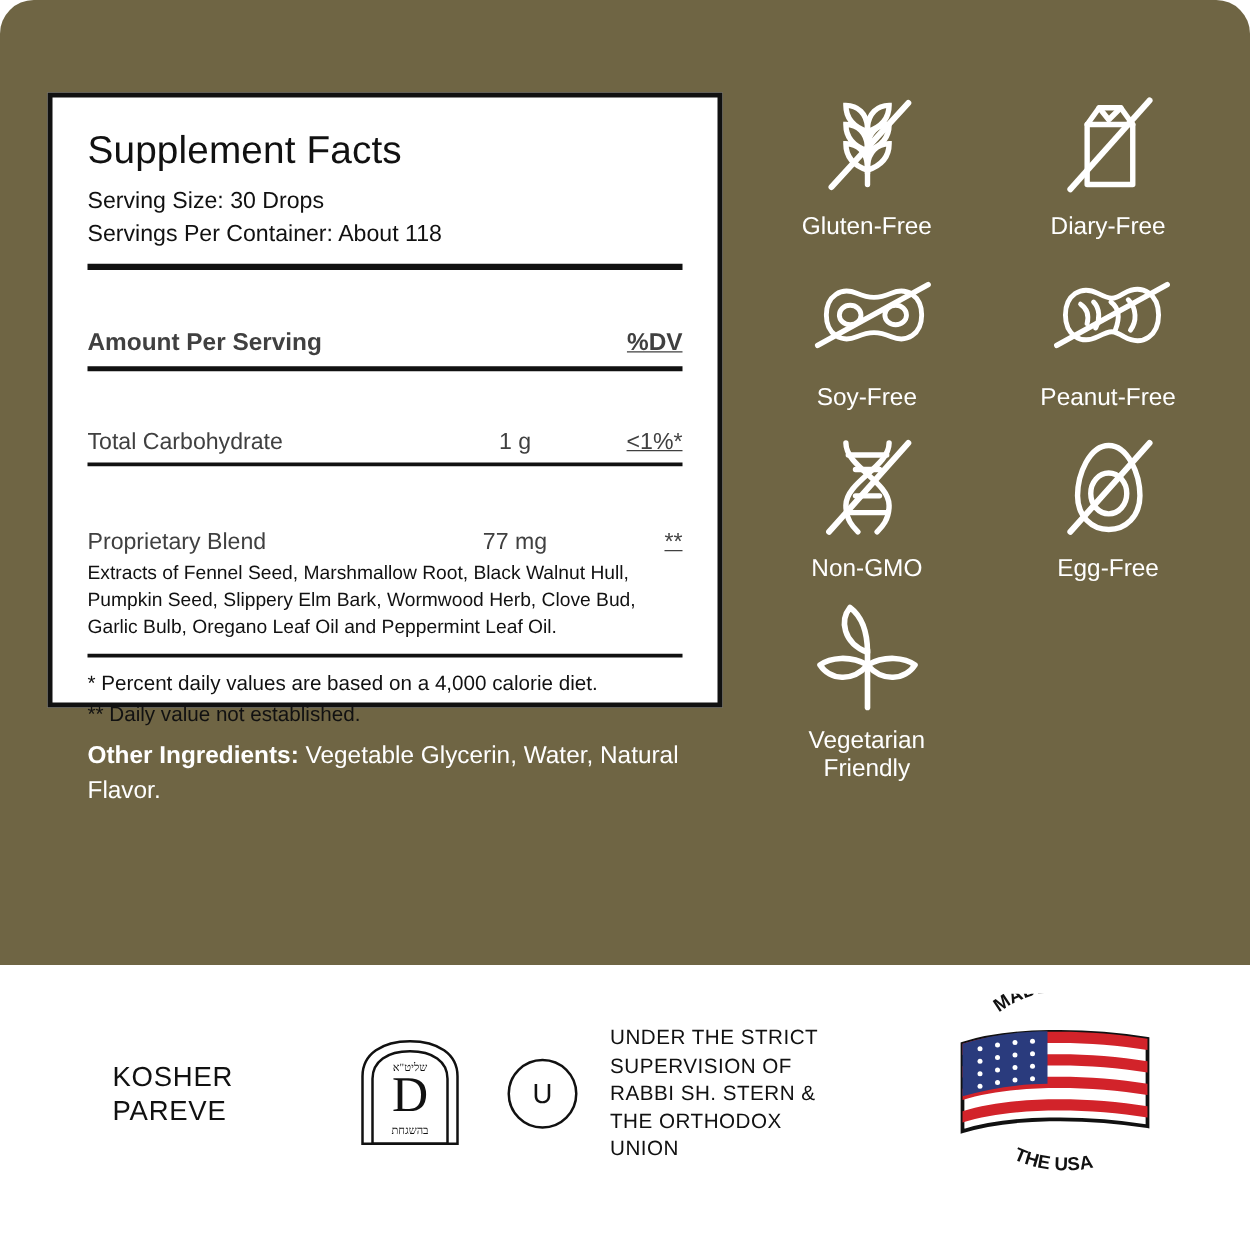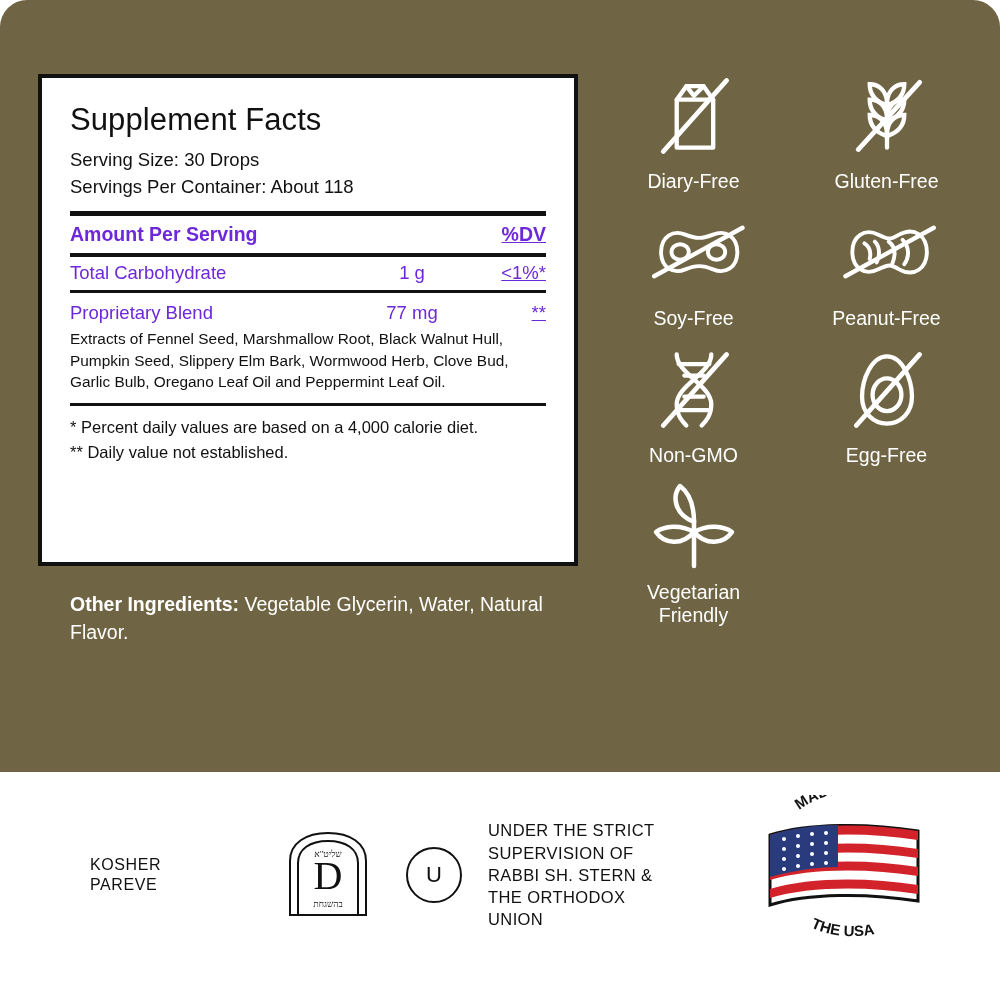--- a/index.html
+++ b/index.html
@@ -50,22 +50,23 @@
   .rule-thin {
     border-top: 1.5px solid #111;
   }
   .rule-med {
     border-top: 3px solid #111;
   }
   .row {
     display: flex;
     align-items: center;
     font-size: 18.5px;
-    color: #6d28d9;
+    color: #404040;
     padding: 5px 0 6px 0;
+    margin-top: 40px;
   }
   .row .c1 { flex: 1 1 auto; }
   .row .c2 { width: 120px; text-align: center; }
   .row .c3 { width: 74px; text-align: right; text-decoration: underline; }
   .row.bold { font-weight: bold; font-size: 19.5px; padding: 7px 0 7px 0;}
   .row.bold .c3 { font-weight: bold; }
   .blend-row { padding: 9px 0 2px 0; }
   .blend-desc {
     font-size: 15.4px;
     color: #111;
@@ -127,21 +128,21 @@
   }
   .cert-row {
     position: absolute;
     left: 90px; top: 810px;
     width: 640px; height: 130px;
     display: flex;
     align-items: center;
     gap: 26px;
   }
   .kosher-text {
-    font-size: 16px;
+    font-size: 22px;
     color: #111;
     letter-spacing: 0.6px;
     line-height: 1.25;
     width: 160px;
   }
   .hechsher {
     width: 104px; height: 96px;
     display: flex; align-items: center; justify-content: center;
   }
   .ou-mark {
@@ -215,47 +216,47 @@
         <div>** Daily value not established.</div>
       </div>
     </div>
   </div>
 
   <div class="other-ing">
     <b>Other Ingredients:</b><span> Vegetable Glycerin, Water, Natural Flavor.</span>
   </div>
 
   <div class="icon-grid">
-
-    <div class="icon-cell">
-      <div class="icon-art">
-        <svg width="96" height="96" viewBox="0 0 100 100" fill="none" stroke="#ffffff" stroke-width="4.5" stroke-linejoin="round" stroke-linecap="round">
-          <path d="M32 34 L32 84 L70 84 L70 34 L60 20 L42 20 Z"></path>
-          <path d="M32 34 L70 34"></path>
-          <path d="M42 20 L50 30 L60 20"></path>
-          <path d="M18 88 L84 14" stroke-width="5"></path>
-        </svg>
-      </div>
-      <div class="icon-label">Diary-Free</div>
-    </div>
 
     <div class="icon-cell">
       <div class="icon-art">
         <svg width="96" height="96" viewBox="0 0 100 100" fill="none" stroke="#ffffff" stroke-width="4.5" stroke-linecap="round">
           <path d="M50 84 L50 38"></path>
           <path d="M50 40 C38 36 32 28 32 18 C42 18 49 25 50 36 Z"></path>
           <path d="M50 40 C62 36 68 28 68 18 C58 18 51 25 50 36 Z"></path>
           <path d="M50 56 C38 52 32 44 32 34 C42 34 49 41 50 52 Z"></path>
           <path d="M50 56 C62 52 68 44 68 34 C58 34 51 41 50 52 Z"></path>
           <path d="M50 72 C38 68 32 60 32 50 C42 50 49 57 50 68 Z"></path>
           <path d="M50 72 C62 68 68 60 68 50 C58 50 51 57 50 68 Z"></path>
           <path d="M20 86 L84 16" stroke-width="5"></path>
         </svg>
       </div>
       <div class="icon-label">Gluten-Free</div>
+    </div>
+
+    <div class="icon-cell">
+      <div class="icon-art">
+        <svg width="96" height="96" viewBox="0 0 100 100" fill="none" stroke="#ffffff" stroke-width="4.5" stroke-linejoin="round" stroke-linecap="round">
+          <path d="M32 34 L32 84 L70 84 L70 34 L60 20 L42 20 Z"></path>
+          <path d="M32 34 L70 34"></path>
+          <path d="M42 20 L50 30 L60 20"></path>
+          <path d="M18 88 L84 14" stroke-width="5"></path>
+        </svg>
+      </div>
+      <div class="icon-label">Diary-Free</div>
     </div>
 
     <div class="icon-cell">
       <div class="icon-art">
         <svg width="104" height="80" viewBox="0 0 120 80" fill="none" stroke="#ffffff" stroke-width="4.5" stroke-linecap="round">
           <path d="M22 40 C22 22 36 14 50 20 C62 25 70 25 82 20 C96 14 110 22 110 40 C110 58 96 66 82 60 C70 55 62 55 50 60 C36 66 22 58 22 40 Z"></path>
           <ellipse cx="44" cy="40" rx="10" ry="9"></ellipse>
           <ellipse cx="86" cy="40" rx="10" ry="9"></ellipse>
           <path d="M14 68 L116 12" stroke-width="5"></path>
         </svg>

